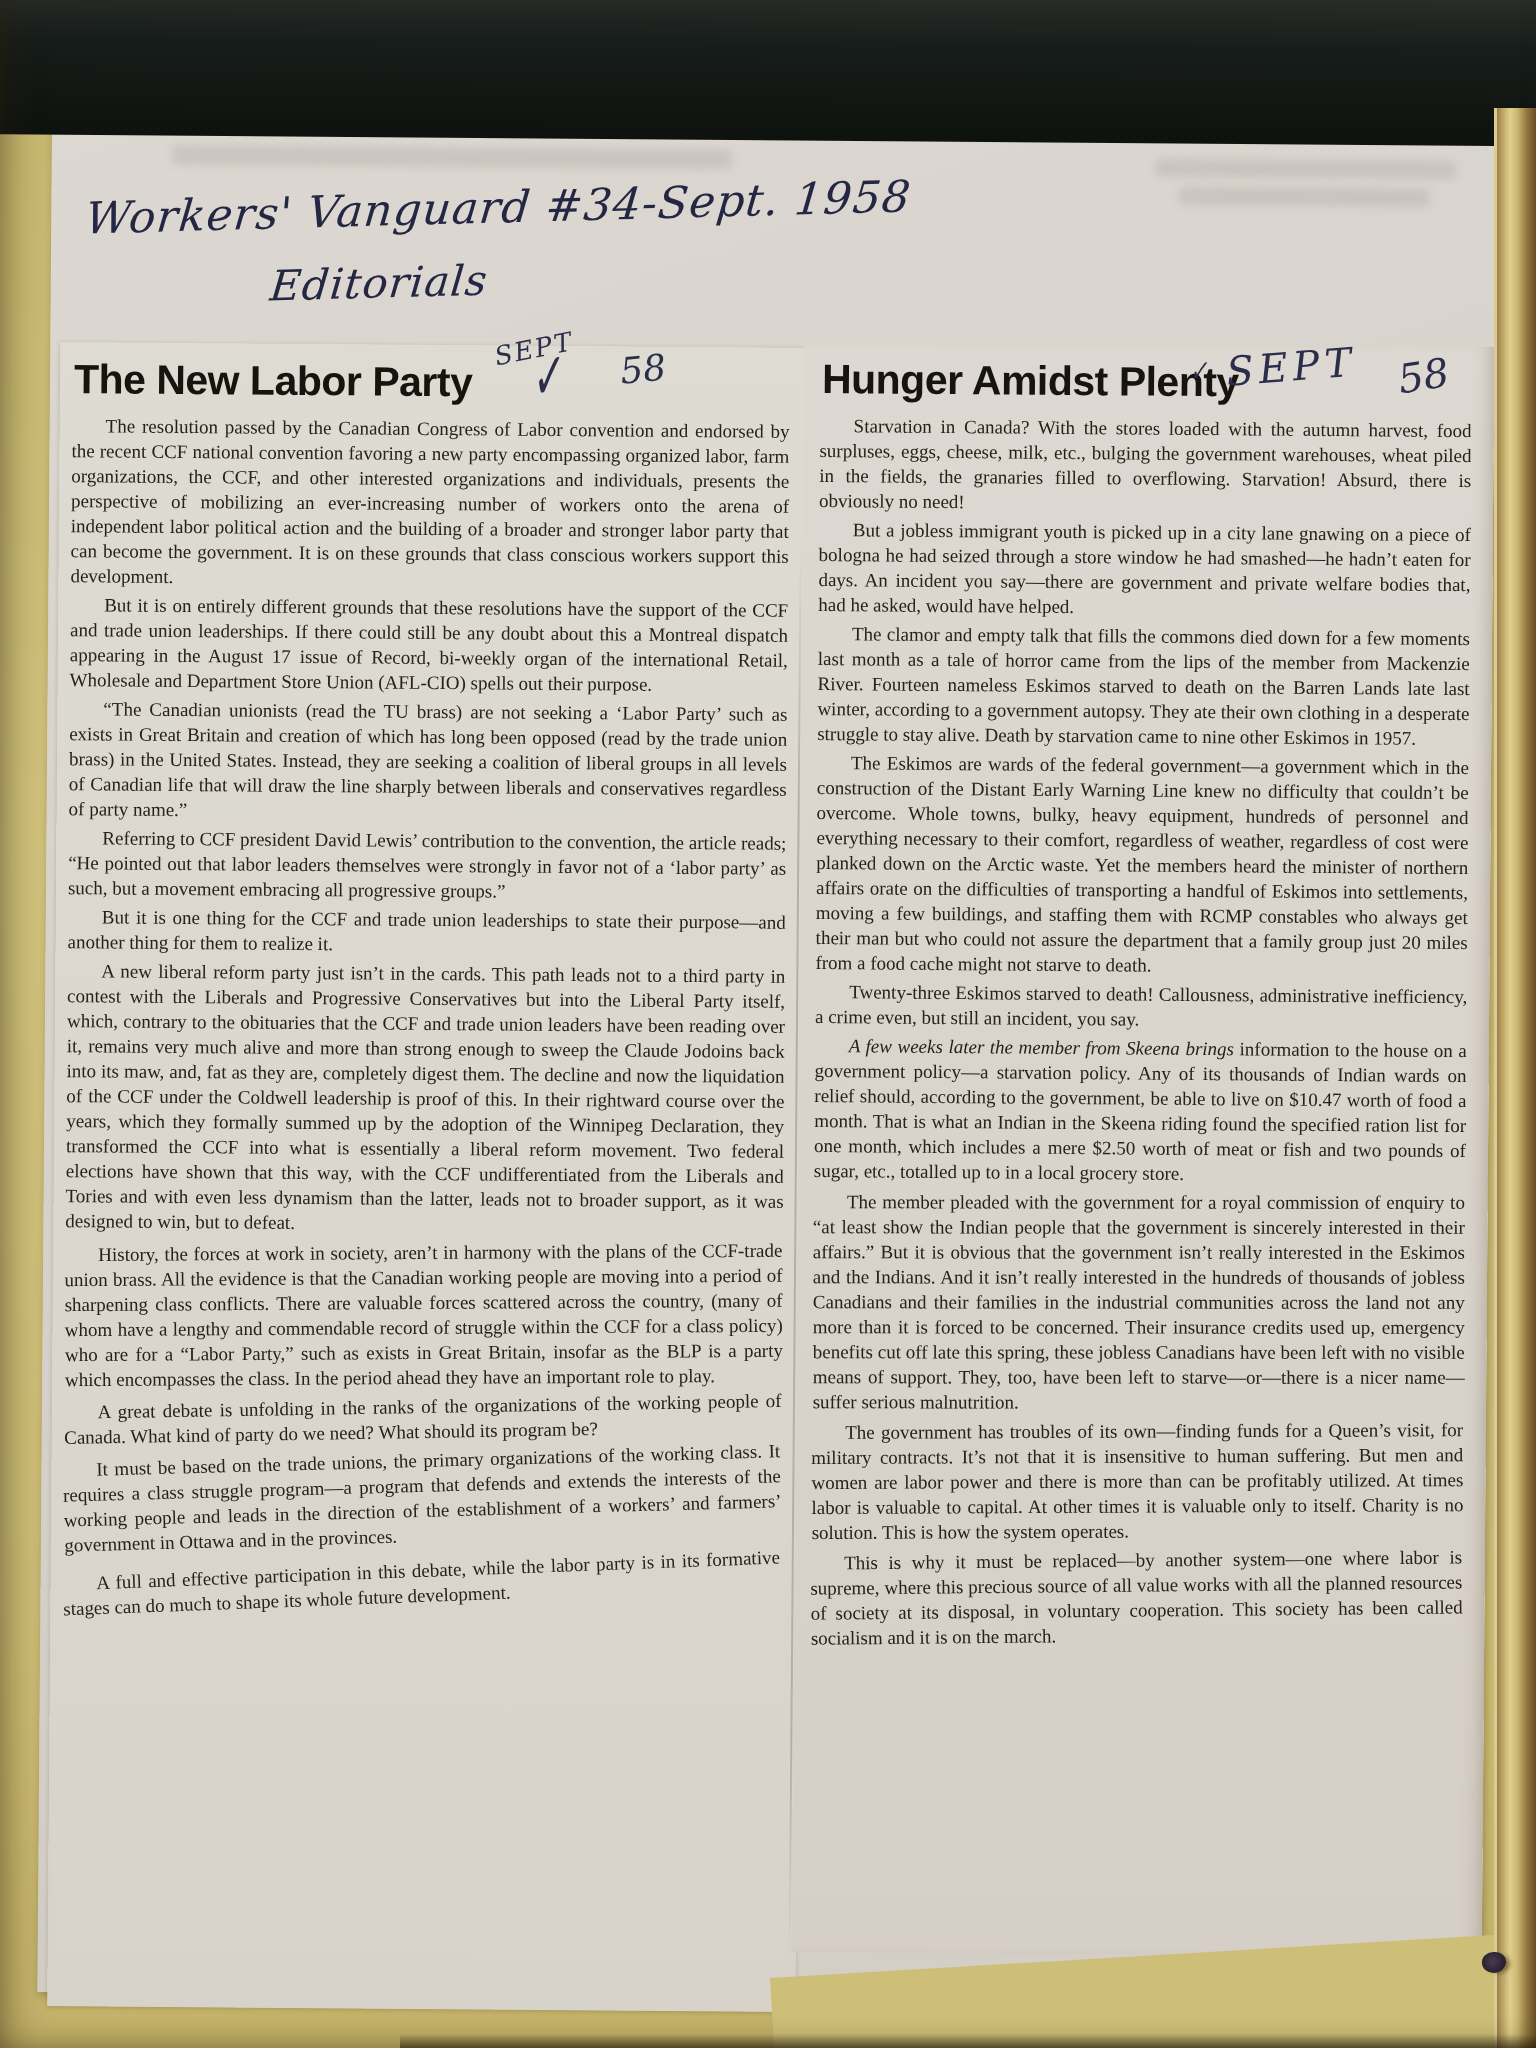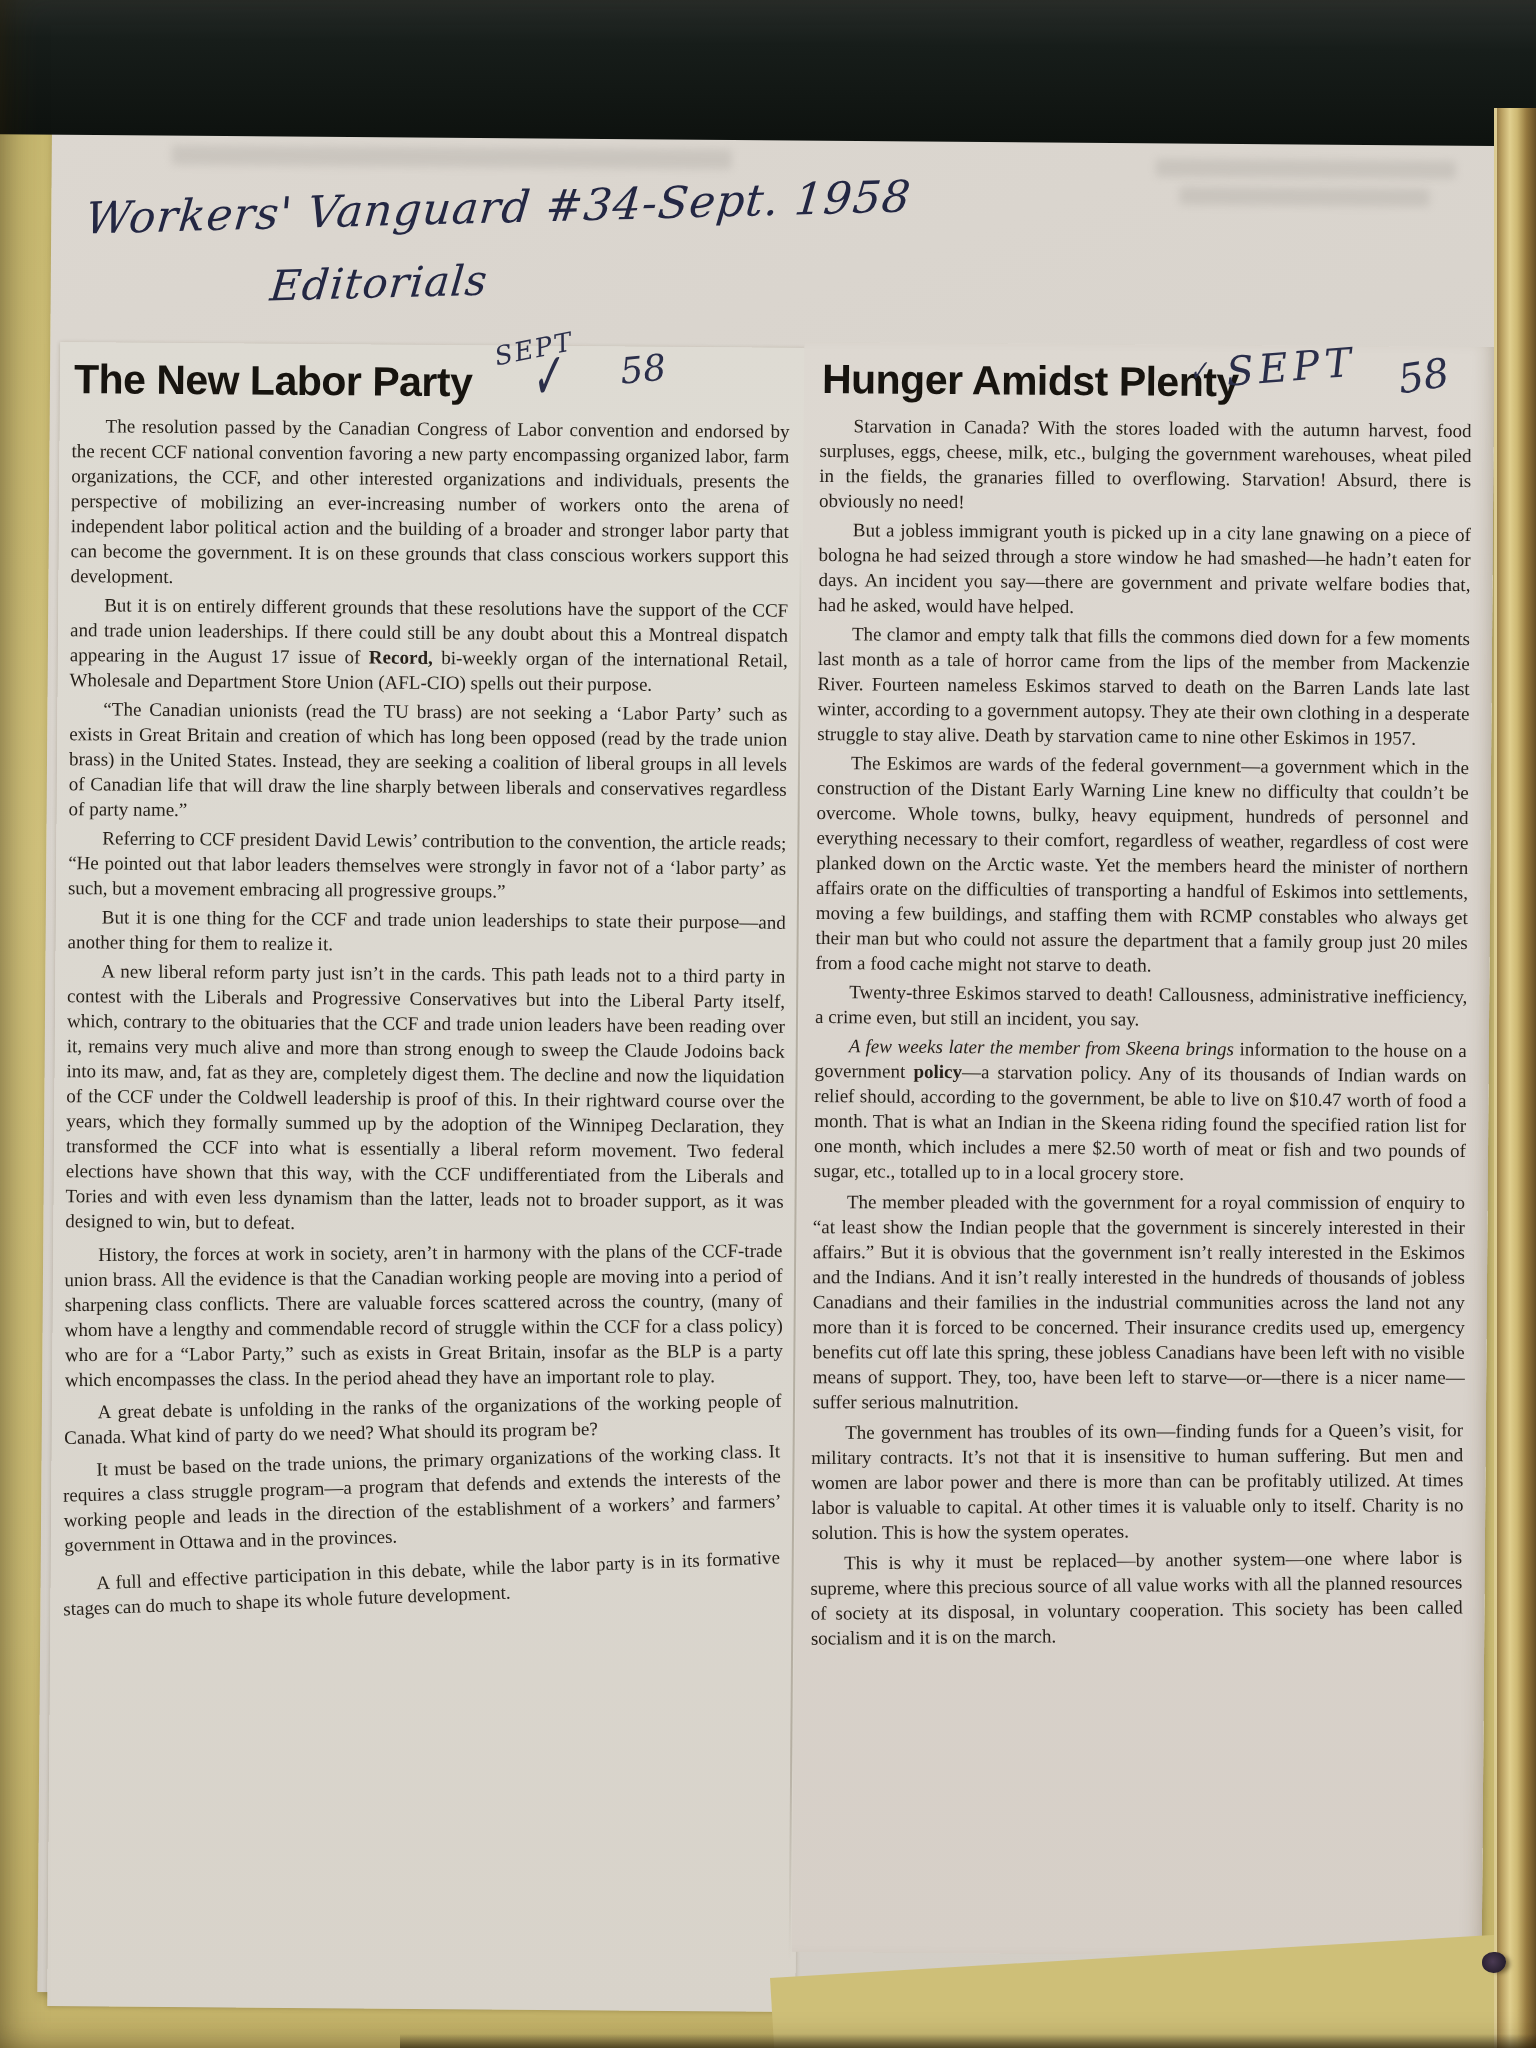--- a/index.html
+++ b/index.html
@@ -33,21 +33,21 @@
          background:linear-gradient(180deg,#dedbd3 0%,#dad6ce 60%,#d8d3ca 100%);}
   .clip-right{left:754px;top:210px;width:690px;min-height:1610px;padding:14px 22px 30px 16px;box-sizing:border-box;
          background:linear-gradient(180deg,#ddd8d1 0%,#d9d3cc 55%,#d6cfc7 100%);
          box-shadow:inset -16px 0 22px -18px rgba(80,60,25,.4);}
   .crease{position:absolute;left:751px;top:400px;height:1430px;width:2px;z-index:12;
          background:linear-gradient(180deg,rgba(90,78,55,0) 0%,rgba(90,78,55,.3) 20%,rgba(90,78,55,.28) 85%,rgba(90,78,55,0) 100%);}
   h1.headline{margin:0 0 10px 2px;font-family:"Liberation Sans", sans-serif;font-weight:700;
          font-size:41px;letter-spacing:-0.5px;color:#17140f;}
   .article p{margin:0 0 4px 0;font-size:19px;line-height:25px;text-align:justify;text-indent:34px;
          color:#27211a;}
-  .article .b{font-weight:700;}
+  .article .b{font-weight:400;}
   .article .i{font-style:italic;}
   .tl1{transform:rotate(-0.8deg);} .tl2{transform:rotate(-1.4deg);}
   .tl3{transform:rotate(-2deg);}   .tl4{transform:rotate(-2.6deg);margin-top:10px !important;}
   .tr1{transform:rotate(-0.4deg);} .tr2{transform:rotate(-0.7deg);} .tr3{transform:rotate(-1deg);}
   
   .anno{position:absolute;color:#2a2e4a;font-family:"DejaVu Serif", serif;font-style:italic;z-index:5;}
   .anno span{position:absolute;display:block;white-space:nowrap;}
   .a-left{left:420px;top:-14px;width:260px;height:110px;}
   .a-left .m{left:14px;top:2px;font-size:26px;transform:rotate(-12deg);letter-spacing:2px;}
   .a-left .c{left:40px;top:8px;font-size:62px;transform:rotate(-8deg) scaleX(.62);}

